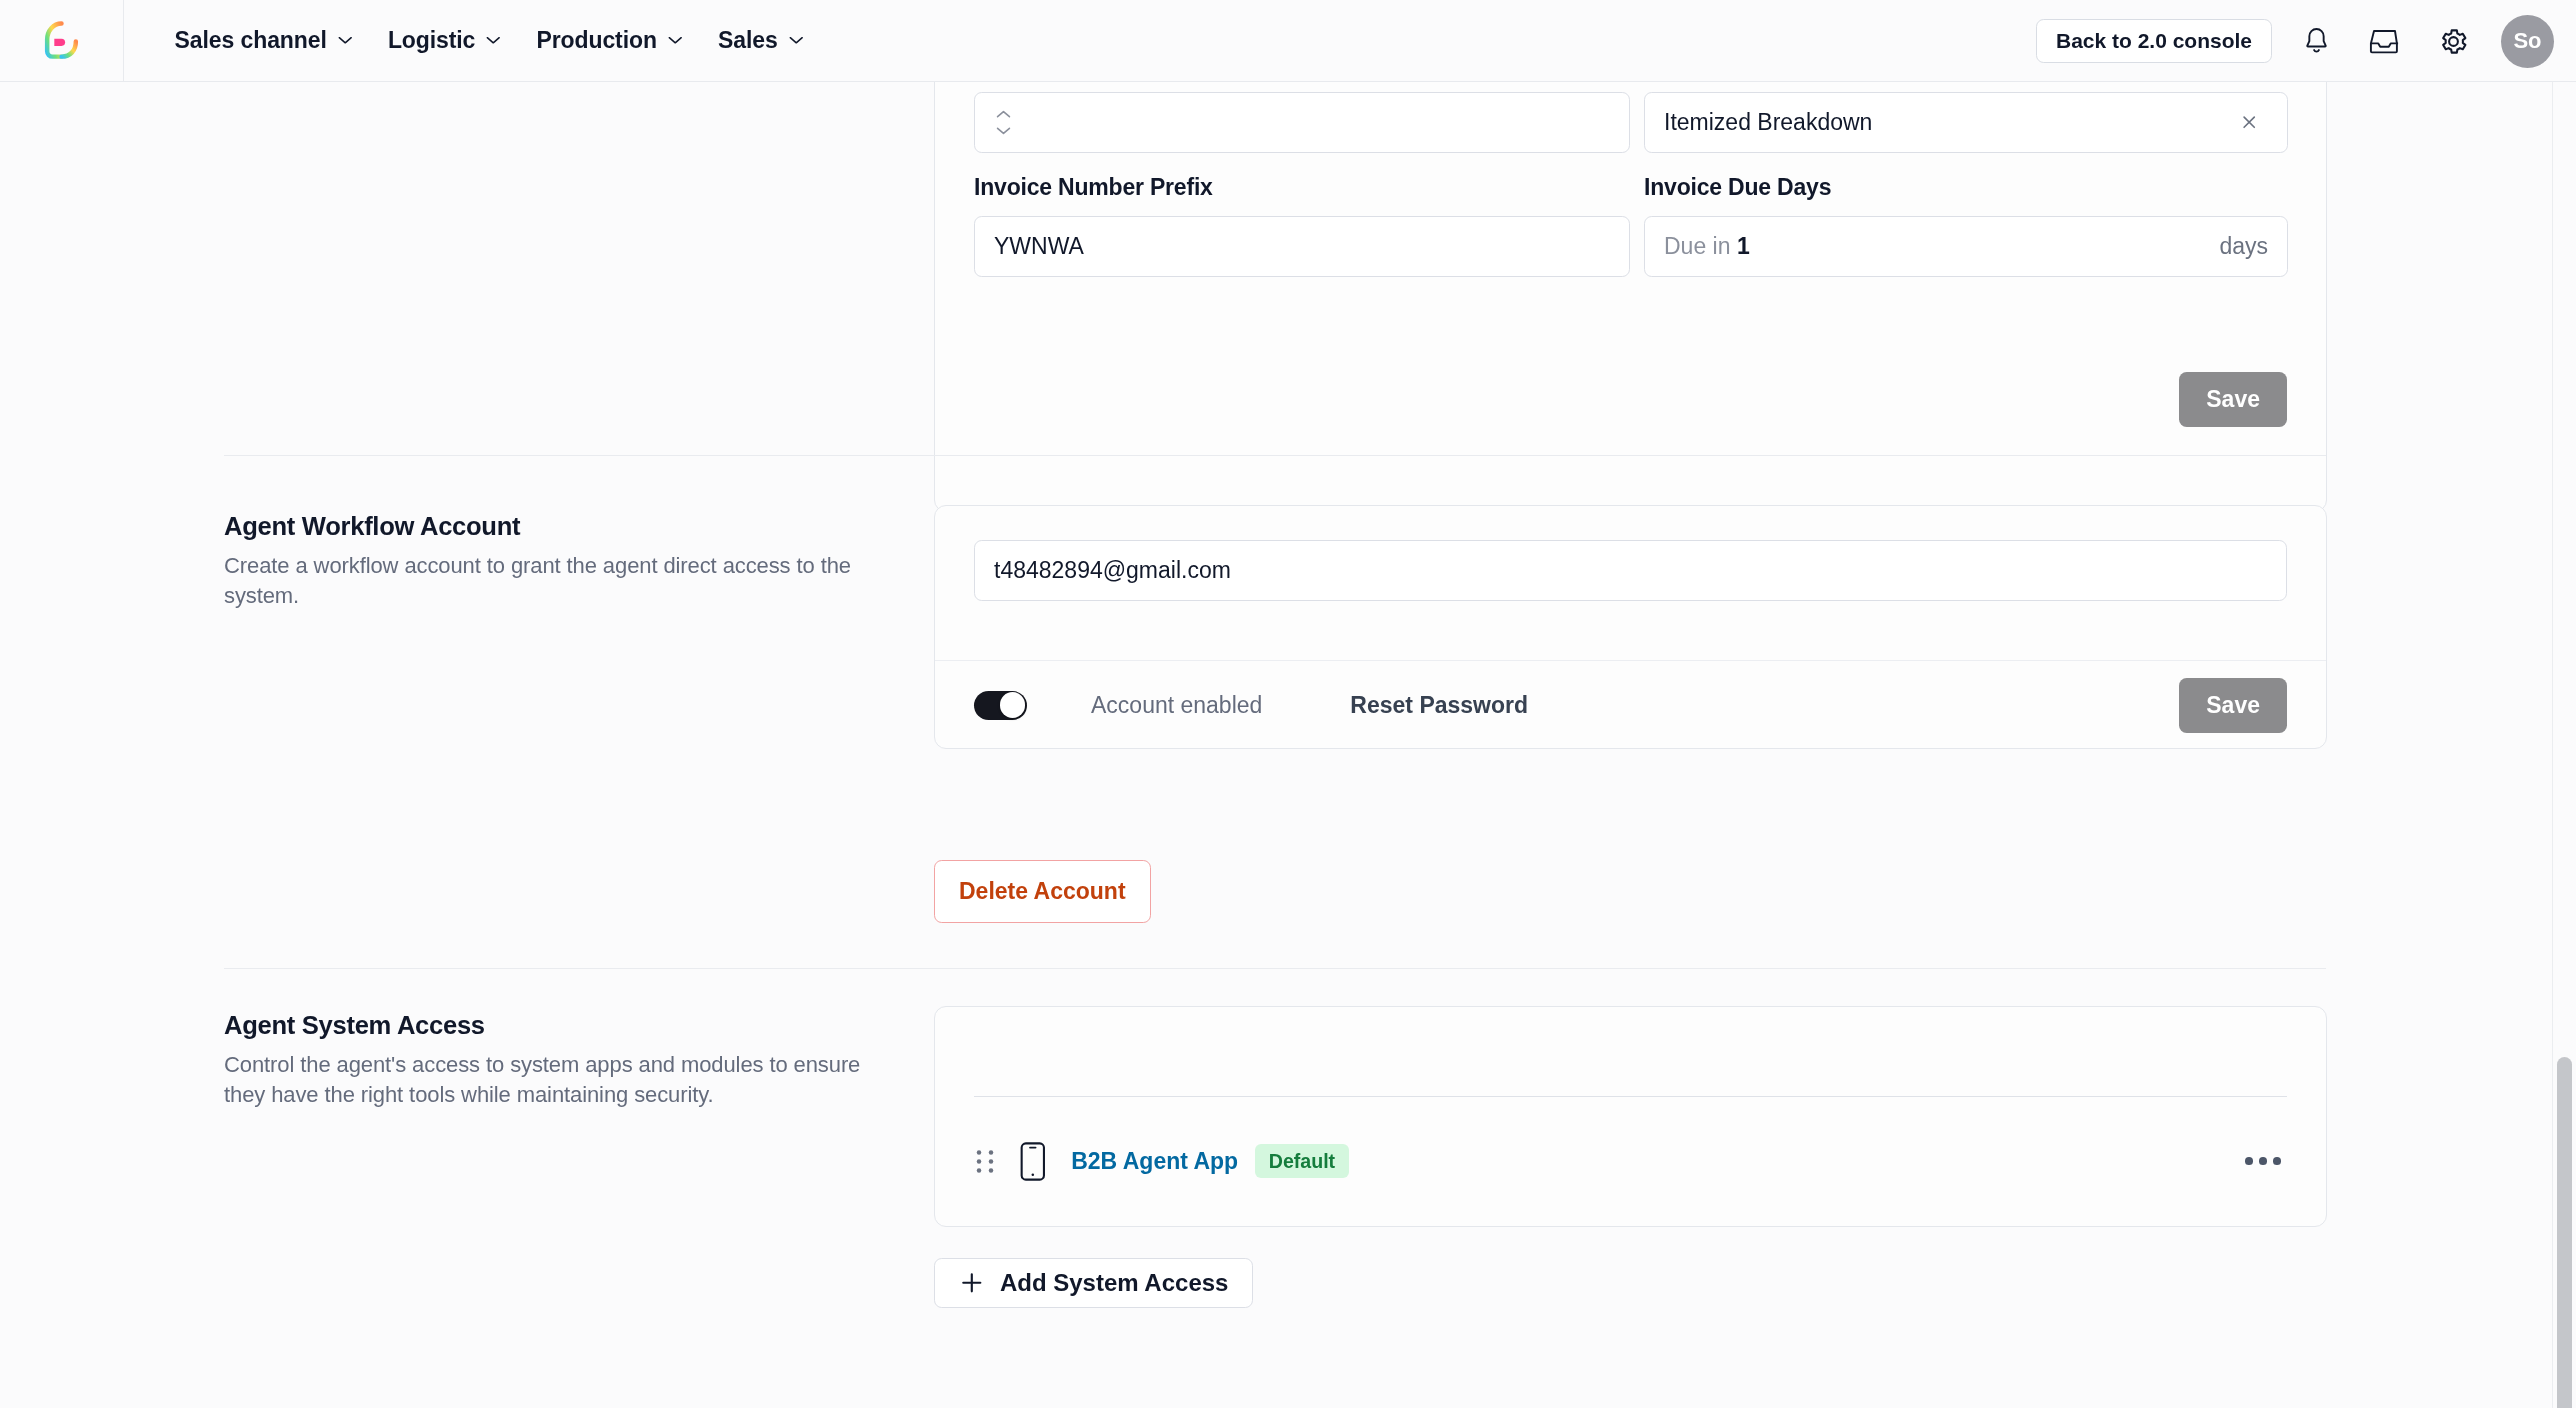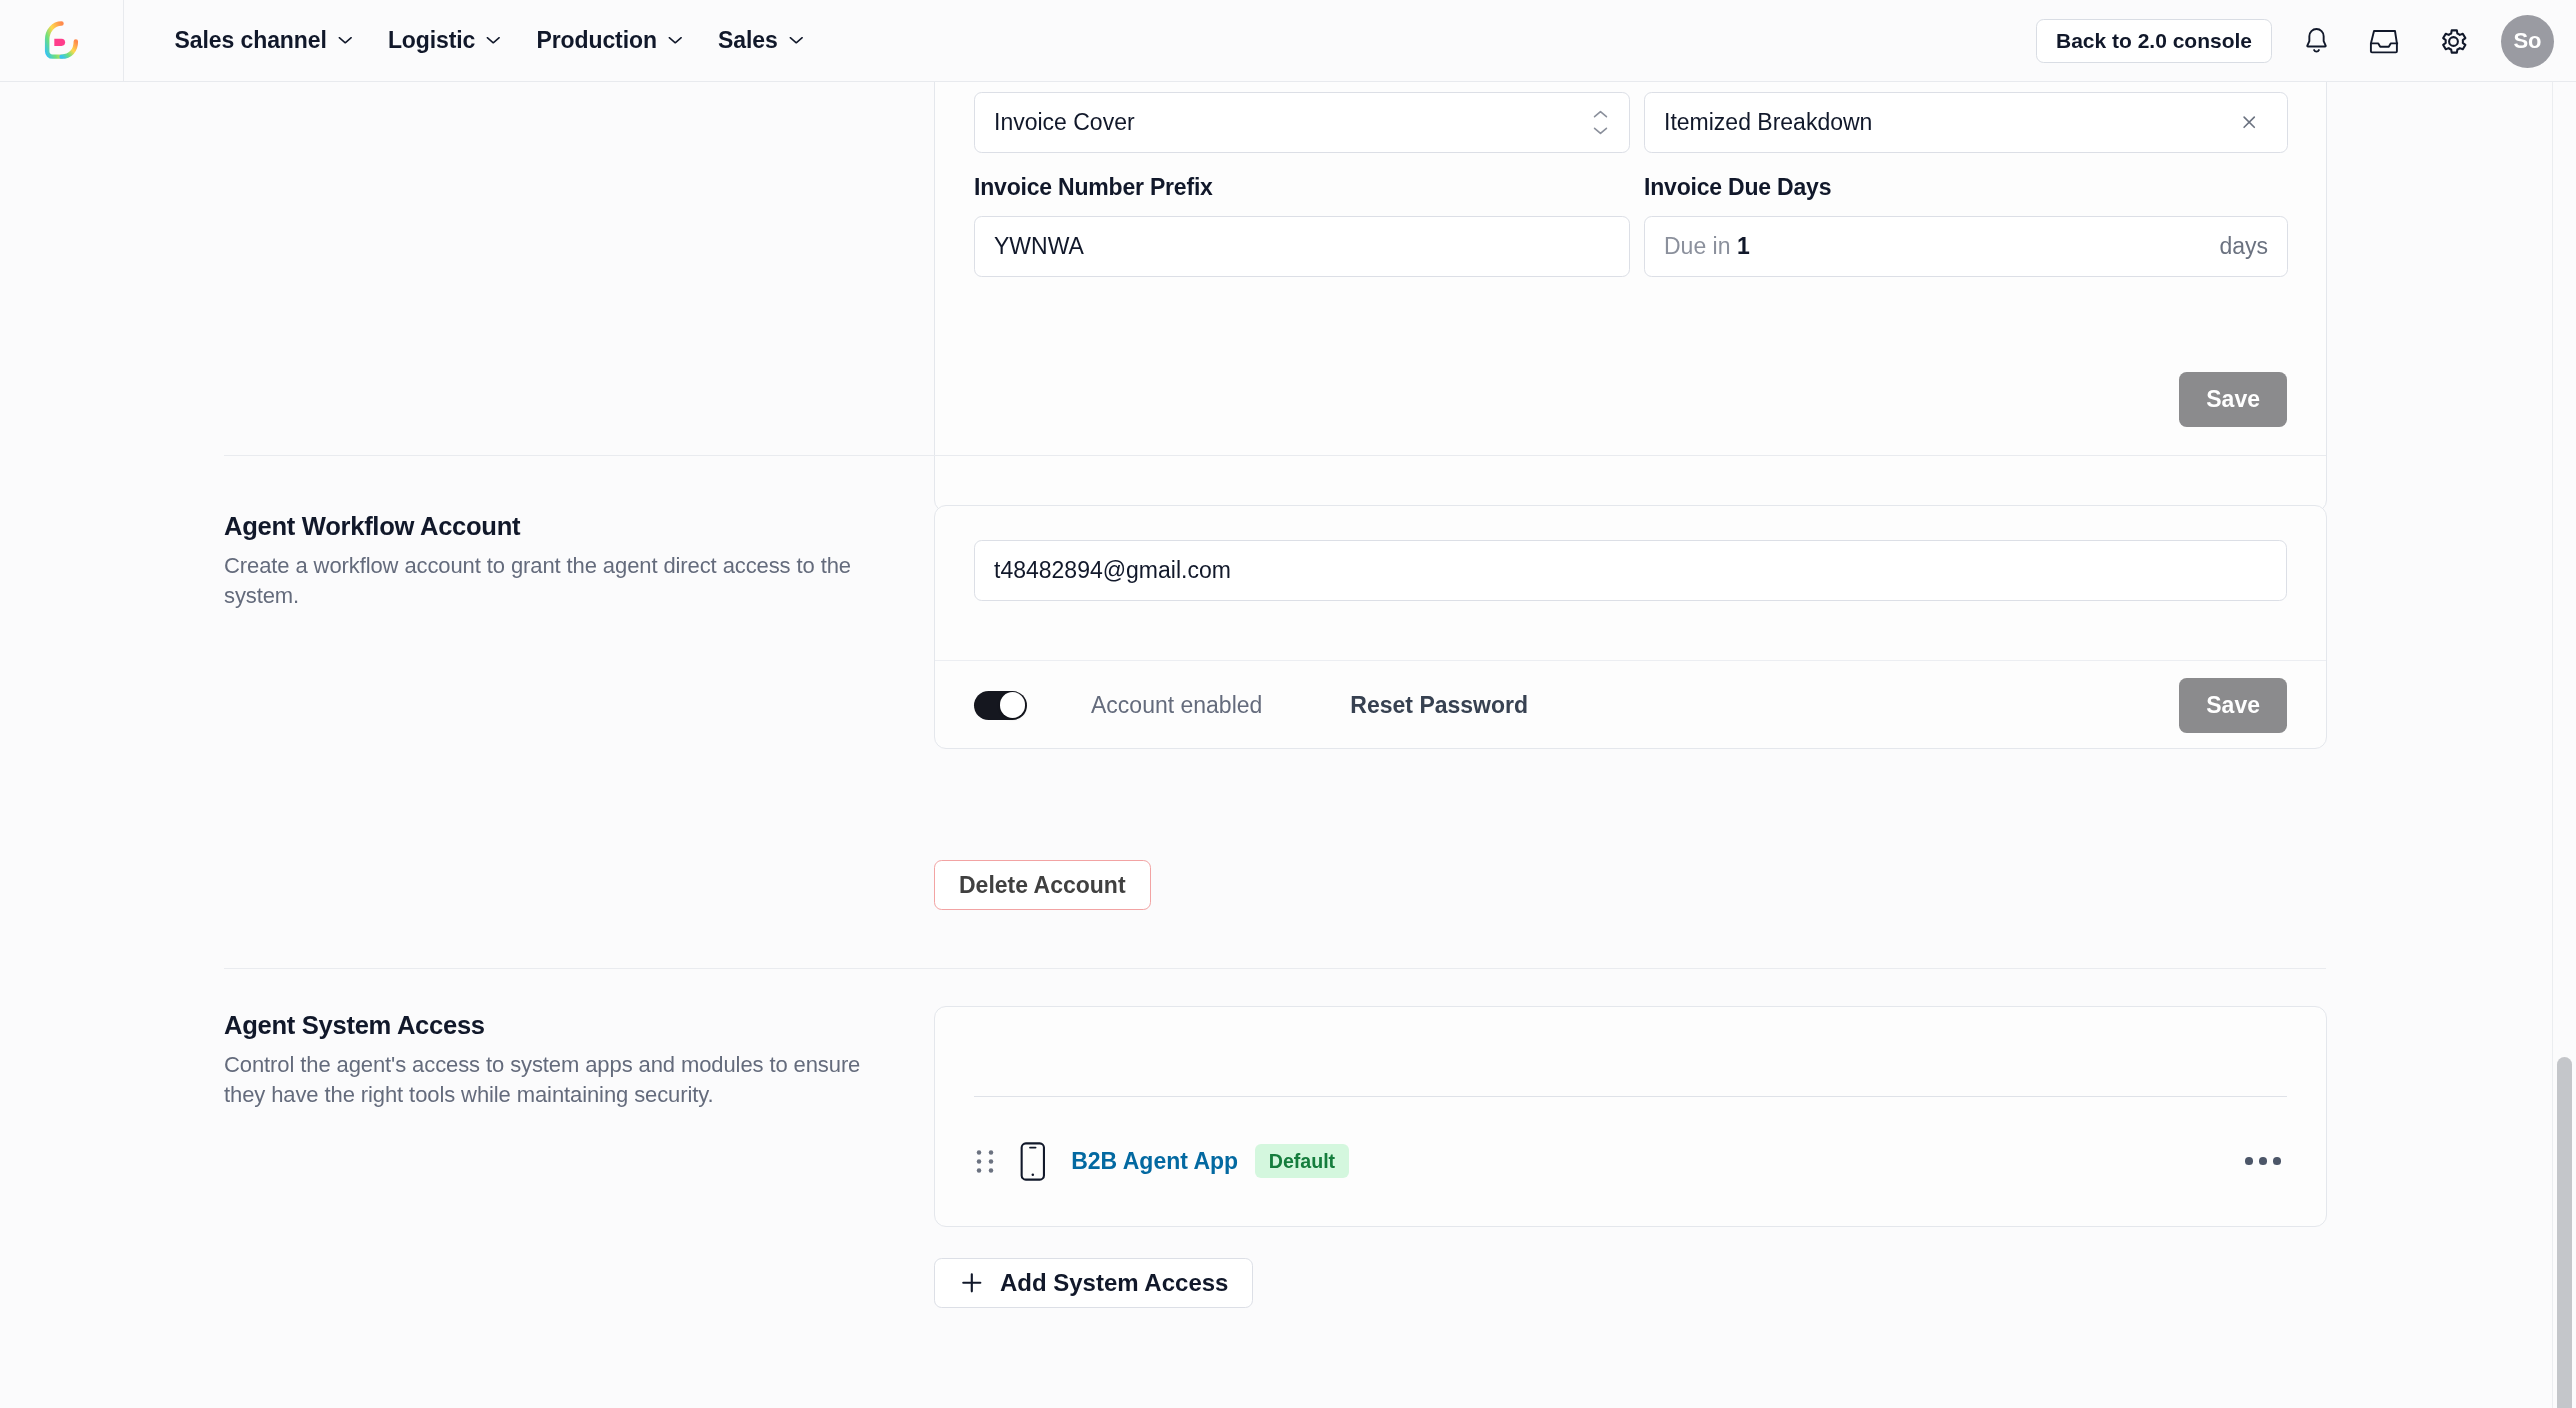--- a/index.html
+++ b/index.html
@@ -150,23 +150,23 @@
     background: #ffffff; box-shadow: 0 0.9px 2.6px rgba(0,0,0,.3);
   }
   .acct-label { margin-left: 24px; font-size: 23px; color: #646b7c; }
   .link-strong {
     margin-left: 48px; font-size: 23px; font-weight: 700; color: #374151;
     cursor: pointer;
   }
 
   .btn-danger {
     position: absolute; left: 934px; top: 778px;
-    height: 50px; padding: 0 24px;
+    height: 63px; padding: 0 24px;
     background: #ffffff; border: 0.9px solid #f2a3a3; border-radius: 7.7px;
-    color: #404040; font-size: 23px; font-weight: 700;
+    color: #c2410c; font-size: 23px; font-weight: 700;
     display: flex; align-items: center; cursor: pointer;
   }
 
   
   #card-access { left: 934px; top: 924px; width: 1393px; height: 221px; }
   .access-head {
     position: absolute; left: 0; top: 0; width: 100%; height: 89px;
     display: flex; align-items: center; padding-left: 92px;
   }
   .th { font-size: 23px; font-weight: 700; color: #11182a; }
@@ -293,21 +293,20 @@
       <div class="avatar">So</div>
     </div>
   </div>
 
   <div class="content">
 
     <div class="card" id="card-invoice">
 
       <div style="position:absolute;left:39px;top:46px;width:656px;">
         <div class="input">
-          <span class="val">Invoice Cover</span>
           <span class="stepper">
             <svg width="19" height="11" viewBox="0 0 22 13">
                 <path d="M4 9 L11 3 L18 9" fill="none" stroke="#8b909c" stroke-width="1.9" stroke-linecap="round" stroke-linejoin="round"></path>
               </svg>
             <svg width="19" height="11" viewBox="0 0 22 13">
                 <path d="M4 4 L11 10 L18 4" fill="none" stroke="#8b909c" stroke-width="1.9" stroke-linecap="round" stroke-linejoin="round"></path>
               </svg>
           </span>
         </div>
       </div>

